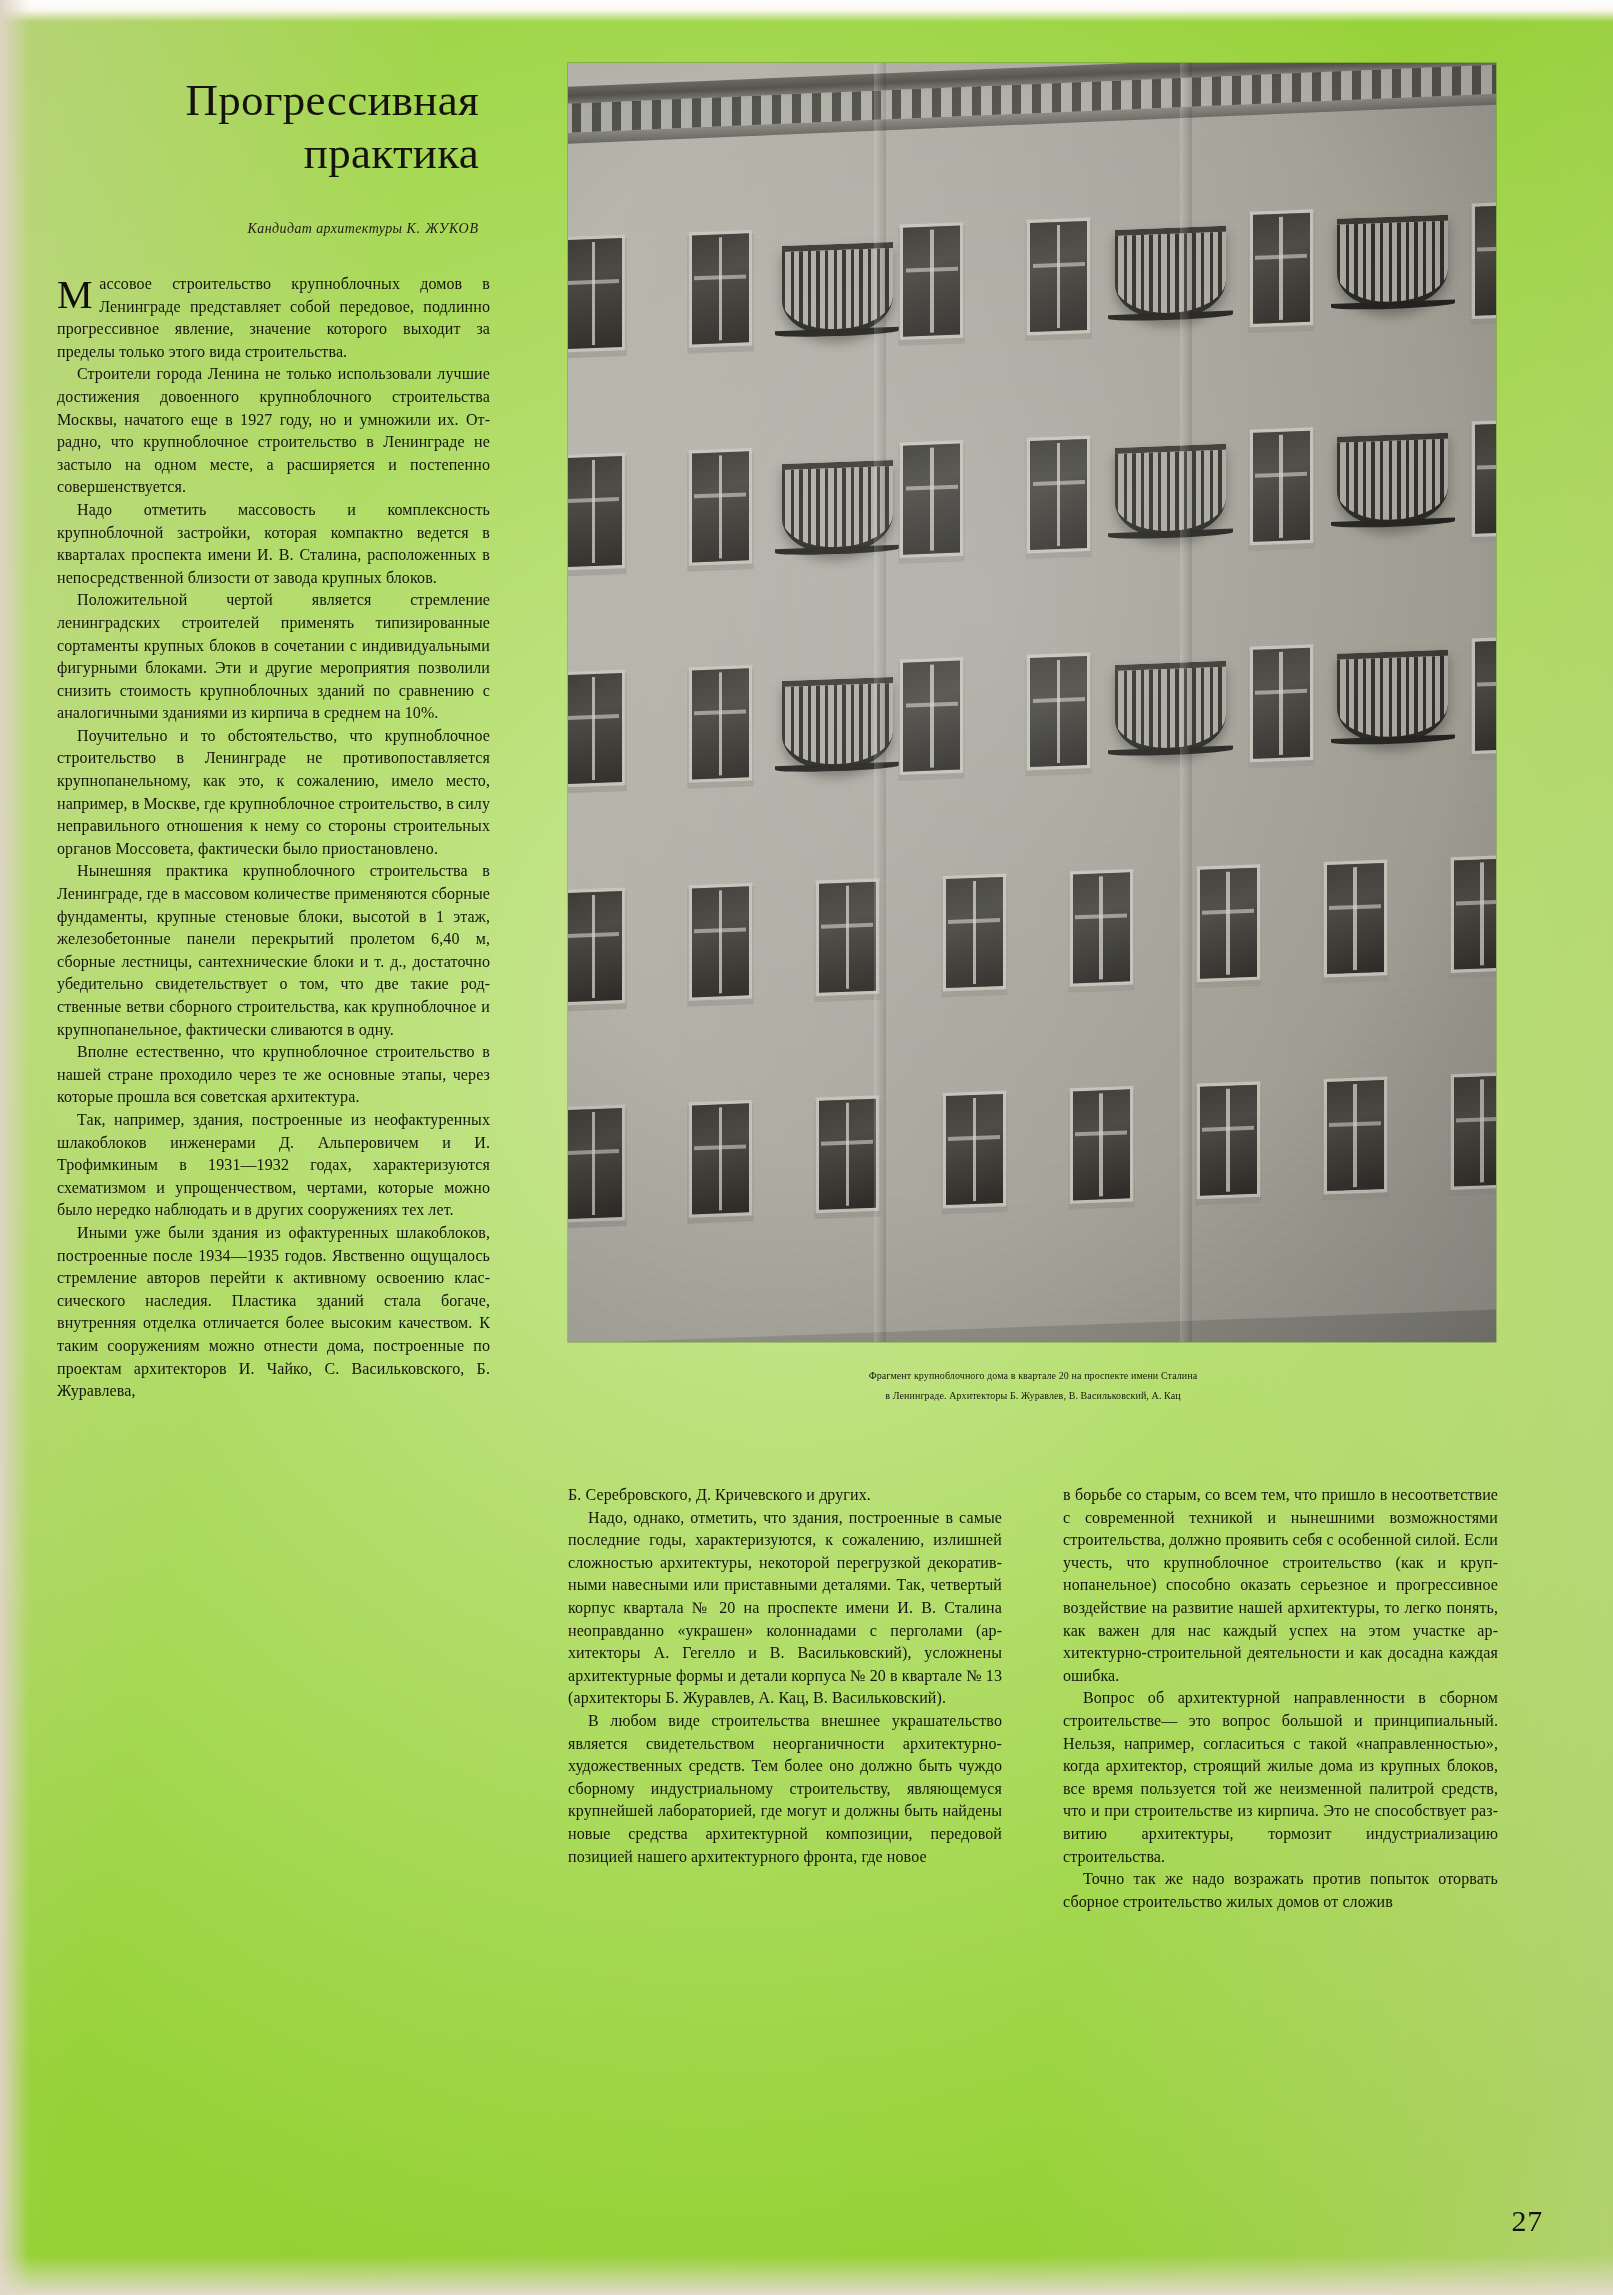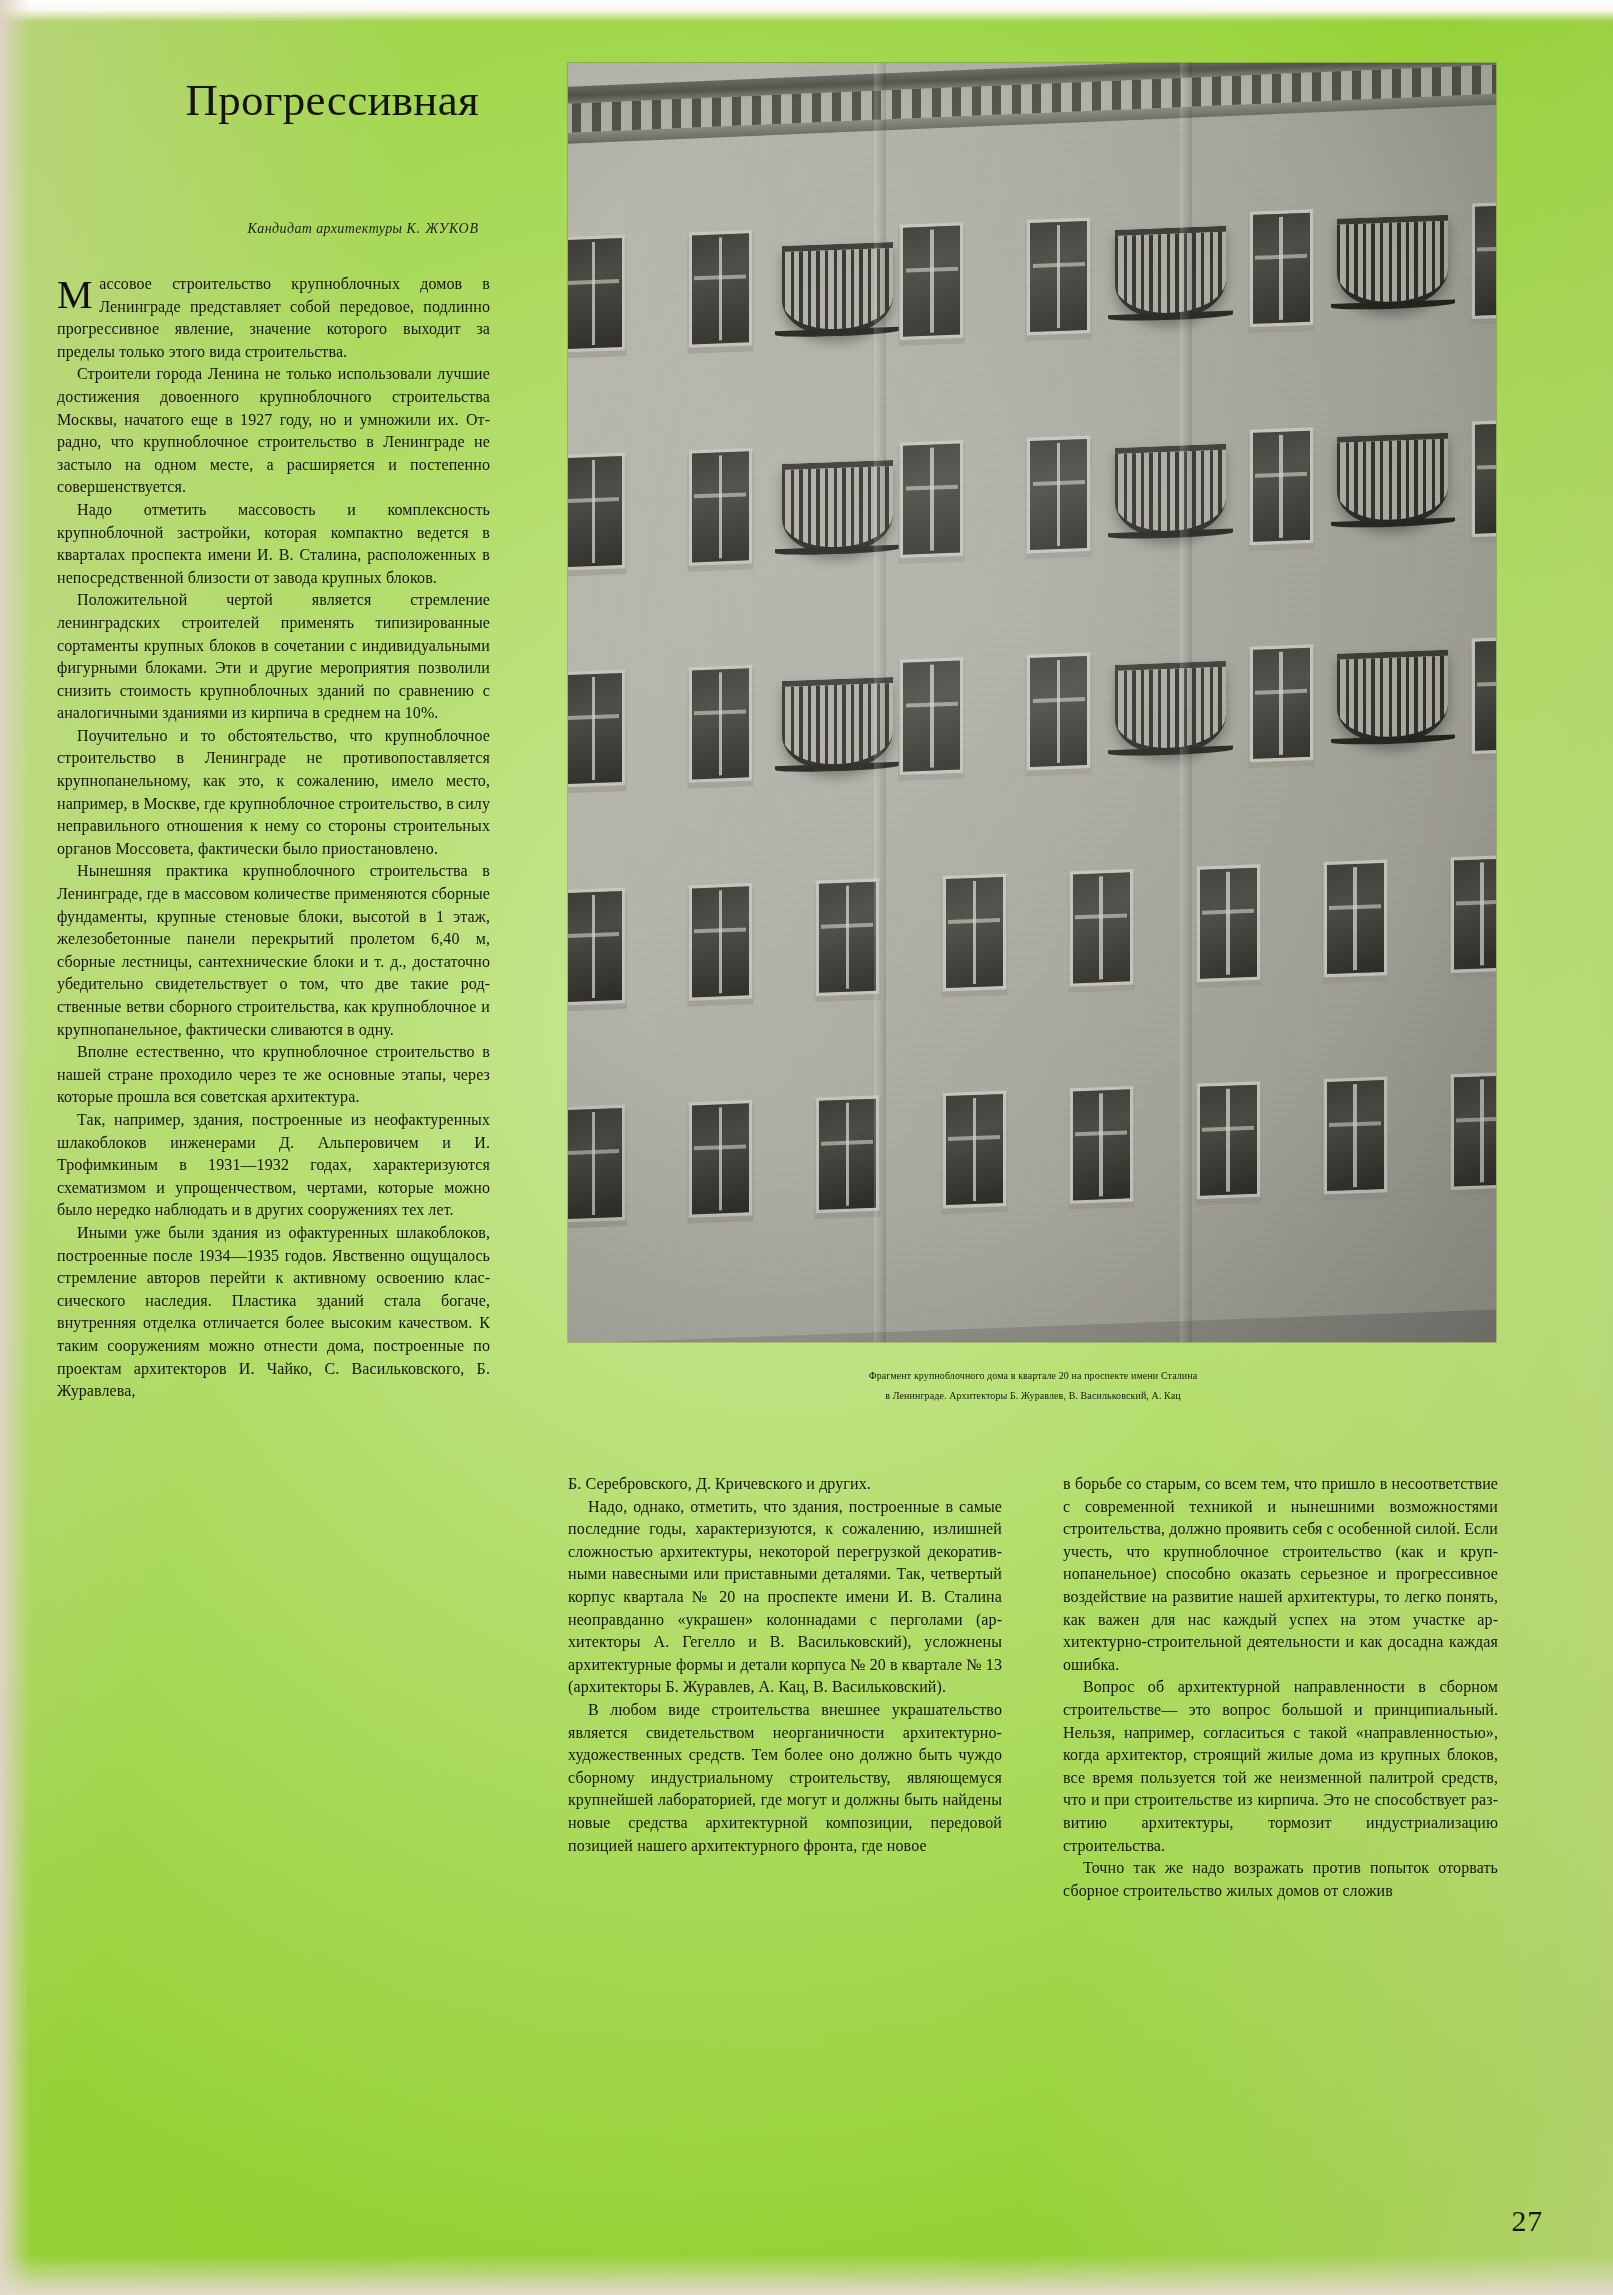--- a/index.html
+++ b/index.html
@@ -84,21 +84,21 @@
     line-height: 22.6px;
     text-align: justify;
     text-justify: inter-word;
     hyphens: manual;
     letter-spacing: 0.1px;
   }
   .col p {
     margin: 0;
     text-indent: 20px;
   }
-  .col p.noind { text-indent: 0; }
+  .col p.noind { text-indent: 0; margin-top: 11px; }
 
   #col1 {
     left: 57px;
     top: 273px;
     width: 433px;
     height: 1945px;
   }
   .dropcap {
     float: left;
     font-size: 40px;
@@ -278,20 +278,21 @@
 
 <div class="page">
 
   <div class="paper-tint"></div>
   <div class="paper-top-shade"></div>
   <div class="paper-left-shade"></div>
   <div class="paper-bottom-shade"></div>
 
   <h1 class="headline">
     <span class="l1">Прогрессивная</span>
+    <span class="l2">практика</span>
   </h1>
 
   <div class="byline">
     <span>Кандидат архитектуры</span>
     <span class="caps">К. ЖУКОВ</span>
   </div>
 
   <figure class="photo-wrap" style="margin:0;">
     <div class="photo">
       <div class="facade"></div>

